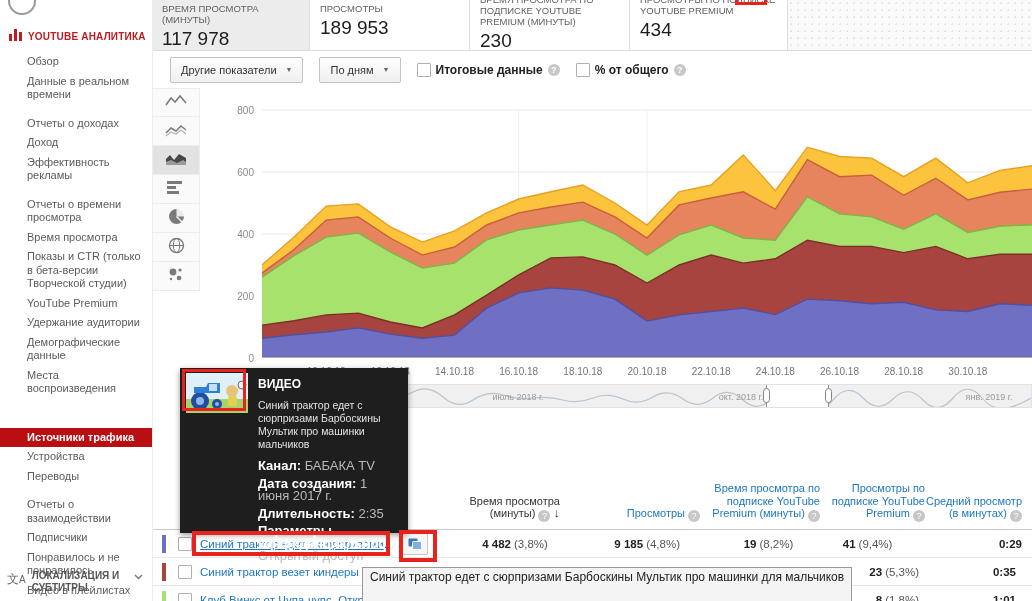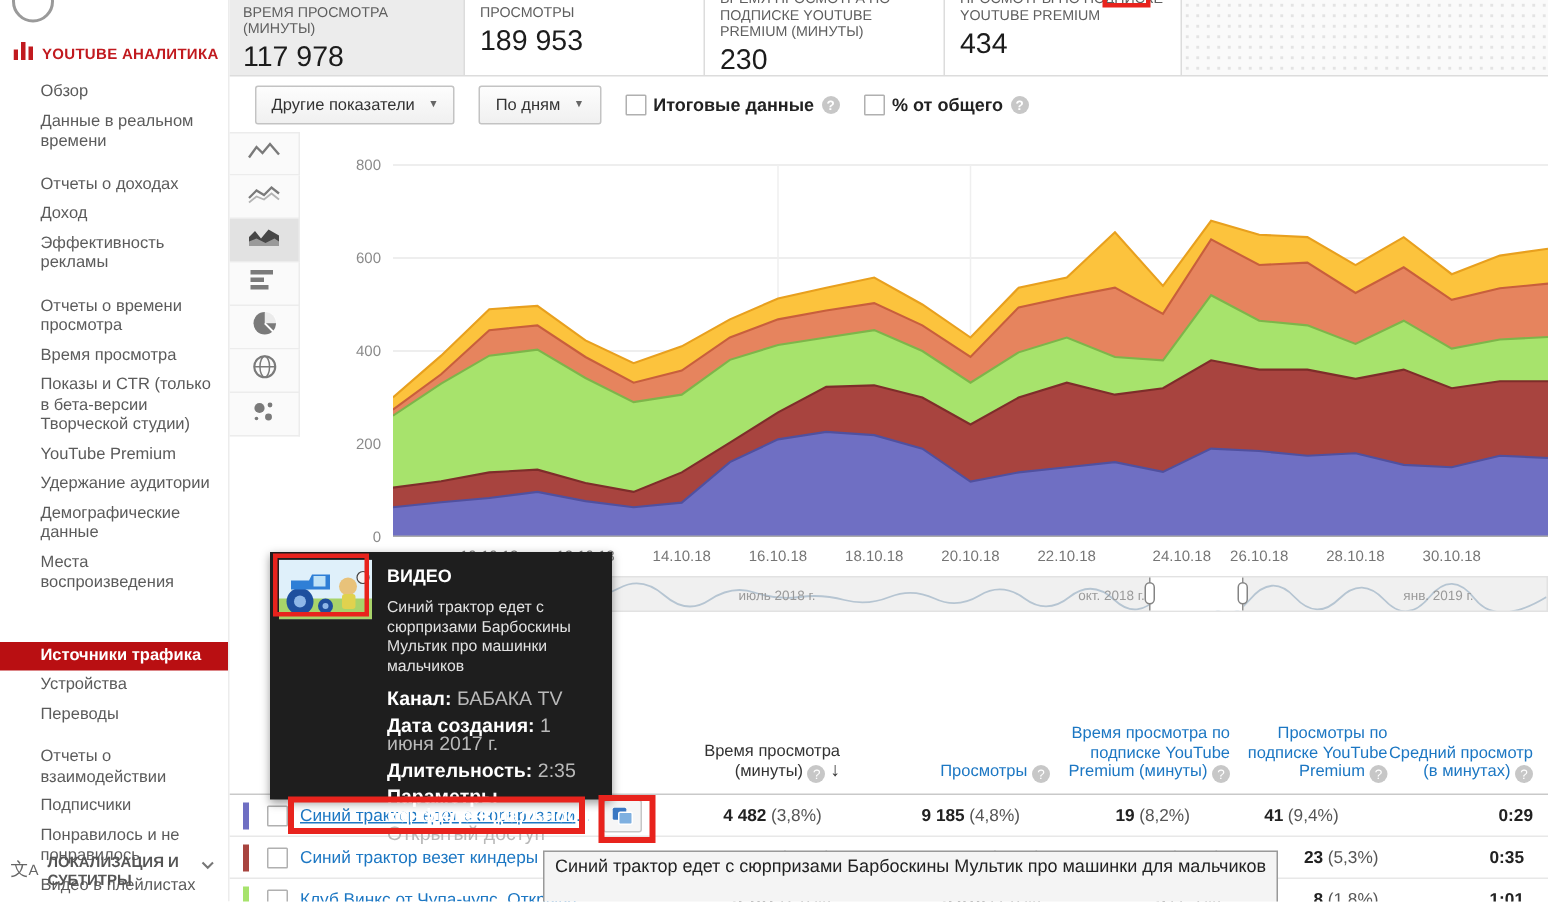--- a/index.html
+++ b/index.html
@@ -259,35 +259,35 @@
       <polyline points="0.0,177.0 32.1,149.1 64.2,118.1 96.3,115.9 128.3,138.9 160.4,154.1 192.5,142.9 224.6,124.9 256.7,111.0 288.8,103.8 320.8,97.0 352.9,115.0 385.0,137.0 417.1,103.8 449.2,97.0 481.3,66.9 513.3,102.6 545.4,59.2 577.5,68.5 609.6,70.1 641.7,88.7 673.8,70.1 705.8,94.8 737.9,82.4 770.0,77.8" fill="none" stroke="#e8a01e" stroke-width="1.4"></polyline>
       <line x1="0" x2="770" y1="269.5" y2="269.5" stroke="#ababab"></line>
     </svg>
     <div class="xlabel" style="left: 126.167px;">10.10.18</div>
     <div class="xlabel" style="left: 190.333px;">12.10.18</div>
     <div class="xlabel" style="left: 254.5px;">14.10.18</div>
     <div class="xlabel" style="left: 318.667px;">16.10.18</div>
     <div class="xlabel" style="left: 382.833px;">18.10.18</div>
     <div class="xlabel" style="left: 447px;">20.10.18</div>
     <div class="xlabel" style="left: 511.167px;">22.10.18</div>
-    <div class="xlabel" style="left: 575.333px; text-align: right;">24.10.18</div>
+    <div class="xlabel" style="left: 575.333px;">24.10.18</div>
     <div class="xlabel" style="left: 639.5px;">26.10.18</div>
     <div class="xlabel" style="left: 703.667px;">28.10.18</div>
     <div class="xlabel" style="left: 767.833px;">30.10.18</div>
   </div>
 
 <div class="scrubber">
   <svg width="768" height="22" style="position:absolute;left:0;top:0">
     <path d="M0,13 Q15,7 30,12 T60,11 T90,8 T120,13 T150,7 T180,12 T210,15 T240,10 T270,13 T300,15 T330,13 T360,14 T390,12 T420,14 T450,13 T480,15 T510,12 T540,14 T570,15 T600,13 T630,14 T660,15 T690,13 T720,14 T768,13" fill="none" stroke="#b6c5d2" stroke-width="1.2"></path>
   </svg>
   <div class="scrub-sel"></div>
   <div id="scrubLabels">
       <span class="scrub-label" style="left: 255px;">июль 2018 г.</span>
       <span class="scrub-label" style="left: 478px;">окт. 2018 г.</span>
-      <span class="scrub-label" style="left: 696px;">янв. 2019 г.</span>
+      <span class="scrub-label" style="left: 726px;">янв. 2019 г.</span>
     </div>
   <div class="handle-line" style="left:503px"></div>
   <div class="handle-line" style="left:565px"></div>
   <div class="handle" style="left:500px"></div>
   <div class="handle" style="left:562px"></div>
 </div>
 
 <div class="table">
   <div class="thead" id="thead">
       <div style="width: 298px; flex: 0 0 auto;"></div>

